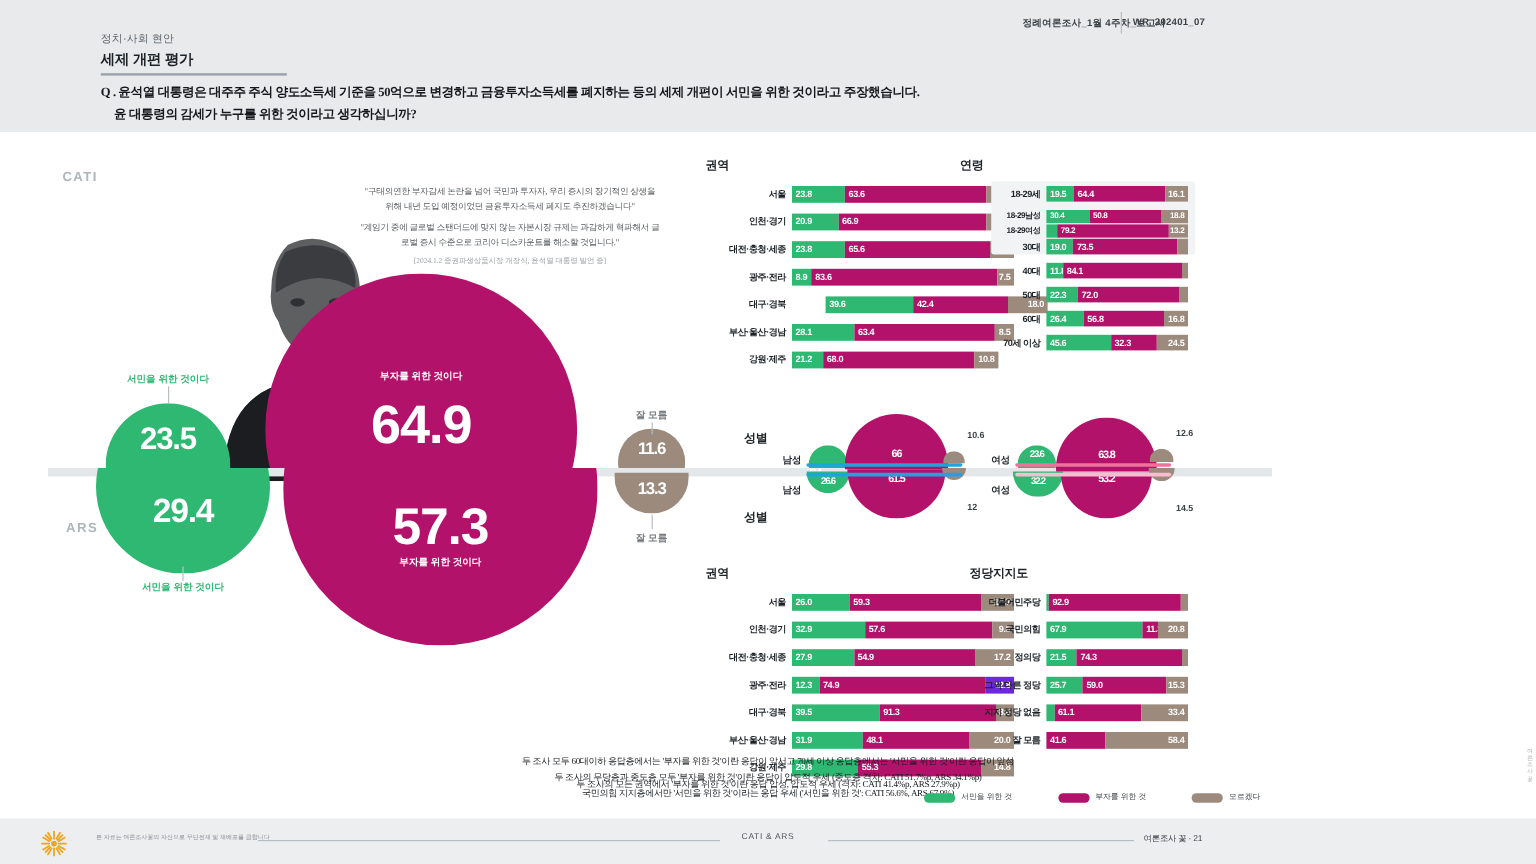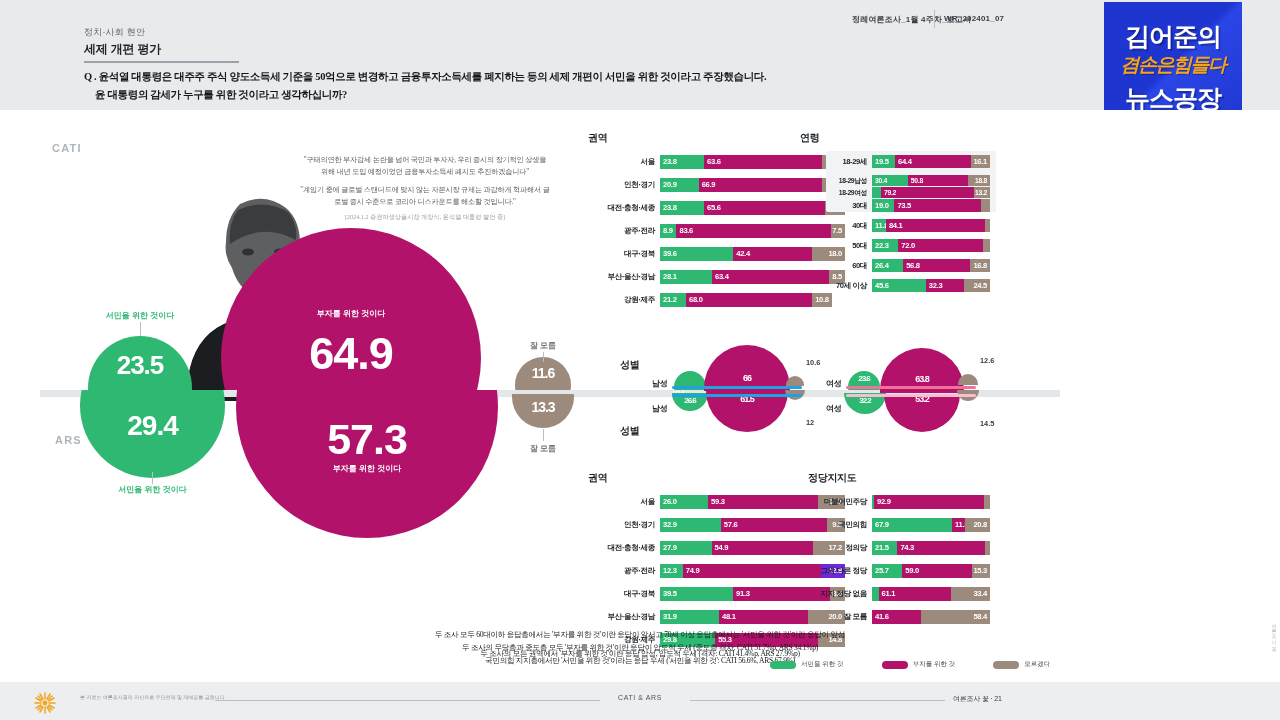--- a/index.html
+++ b/index.html
@@ -187,30 +187,20 @@
   <div class="header-band"></div>
   <div class="hdr-kicker">정치·사회 현안</div>
   <div class="hdr-title">세제 개편 평가</div>
   <div class="hdr-rule"></div>
   <div class="hdr-meta m1">정례여론조사_1월 4주차_보고서</div>
   <div class="hdr-meta-div"></div>
   <div class="hdr-meta m2">WR_202401_07</div>
   <div class="q-line l1">Q . 윤석열 대통령은 대주주 주식 양도소득세 기준을 50억으로 변경하고 금융투자소득세를 폐지하는 등의 세제 개편이 서민을 위한 것이라고 주장했습니다.</div>
   <div class="q-line l2">윤 대통령의 감세가 누구를 위한 것이라고 생각하십니까?</div>
 
-  <div class="logo-wrap">
-    <div class="logo-box">
-      <div class="logo-l1">김어준의</div>
-      <div class="logo-l2">겸손은힘들다</div>
-      <div class="logo-l3">뉴스공장</div>
-    </div>
-    <div class="logo-phone">1877-1907</div>
-    <div class="logo-rule"></div>
-    <div class="logo-sub">ARS 멤버십</div>
-  </div>
 
   <div class="canvas"></div>
 
   <div class="side-label cati">CATI</div>
   <div class="side-label ars">ARS</div>
 
   <div class="quote q1">"구태의연한 부자감세 논란을 넘어 국민과 투자자, 우리 증시의 장기적인 상생을 위해 내년 도입 예정이었던 금융투자소득세 폐지도 추진하겠습니다"</div>
   <div class="quote q2">"계임기 중에 글로벌 스탠더드에 맞지 않는 자본시장 규제는 과감하게 혁파해서 글로벌 증시 수준으로 코리아 디스카운트를 해소할 것입니다."</div>
   <div class="quote-src">[2024.1.2 증권파생상품시장 개장식, 윤석열 대통령 발언 중]</div>
 
@@ -313,21 +303,21 @@
           <div class="seg s-left" style="width: 154.66px; height: 14px; background: rgb(179, 18, 107);">
             <span style="height: 14px; line-height: 14px;">83.6</span>
           </div>
           <div class="seg s-right" style="width: 13.875px; height: 14px; background: rgb(156, 138, 125);">
             <span style="height: 14px; line-height: 14px;">7.5</span>
           </div>
         </div>
       </div>
       <div class="bar-row" style="left: 660px; top: 247px; width: 185px; height: 14px;">
         <div class="bar-label" style="height: 14px; line-height: 14px;">대구·경북</div>
-        <div class="bar-track" style="width: 185px; height: 14px;">
+        <div class="bar-track" style="width: 185px; height: 14px; margin-left: 28px;">
           <div class="seg s-left" style="width: 73.26px; height: 14px; background: rgb(46, 184, 114);">
             <span style="height: 14px; line-height: 14px;">39.6</span>
           </div>
           <div class="seg s-left" style="width: 78.44px; height: 14px; background: rgb(179, 18, 107);">
             <span style="height: 14px; line-height: 14px;">42.4</span>
           </div>
           <div class="seg s-right" style="width: 33.3px; height: 14px; background: rgb(156, 138, 125);">
             <span style="height: 14px; line-height: 14px;">18.0</span>
           </div>
         </div>

